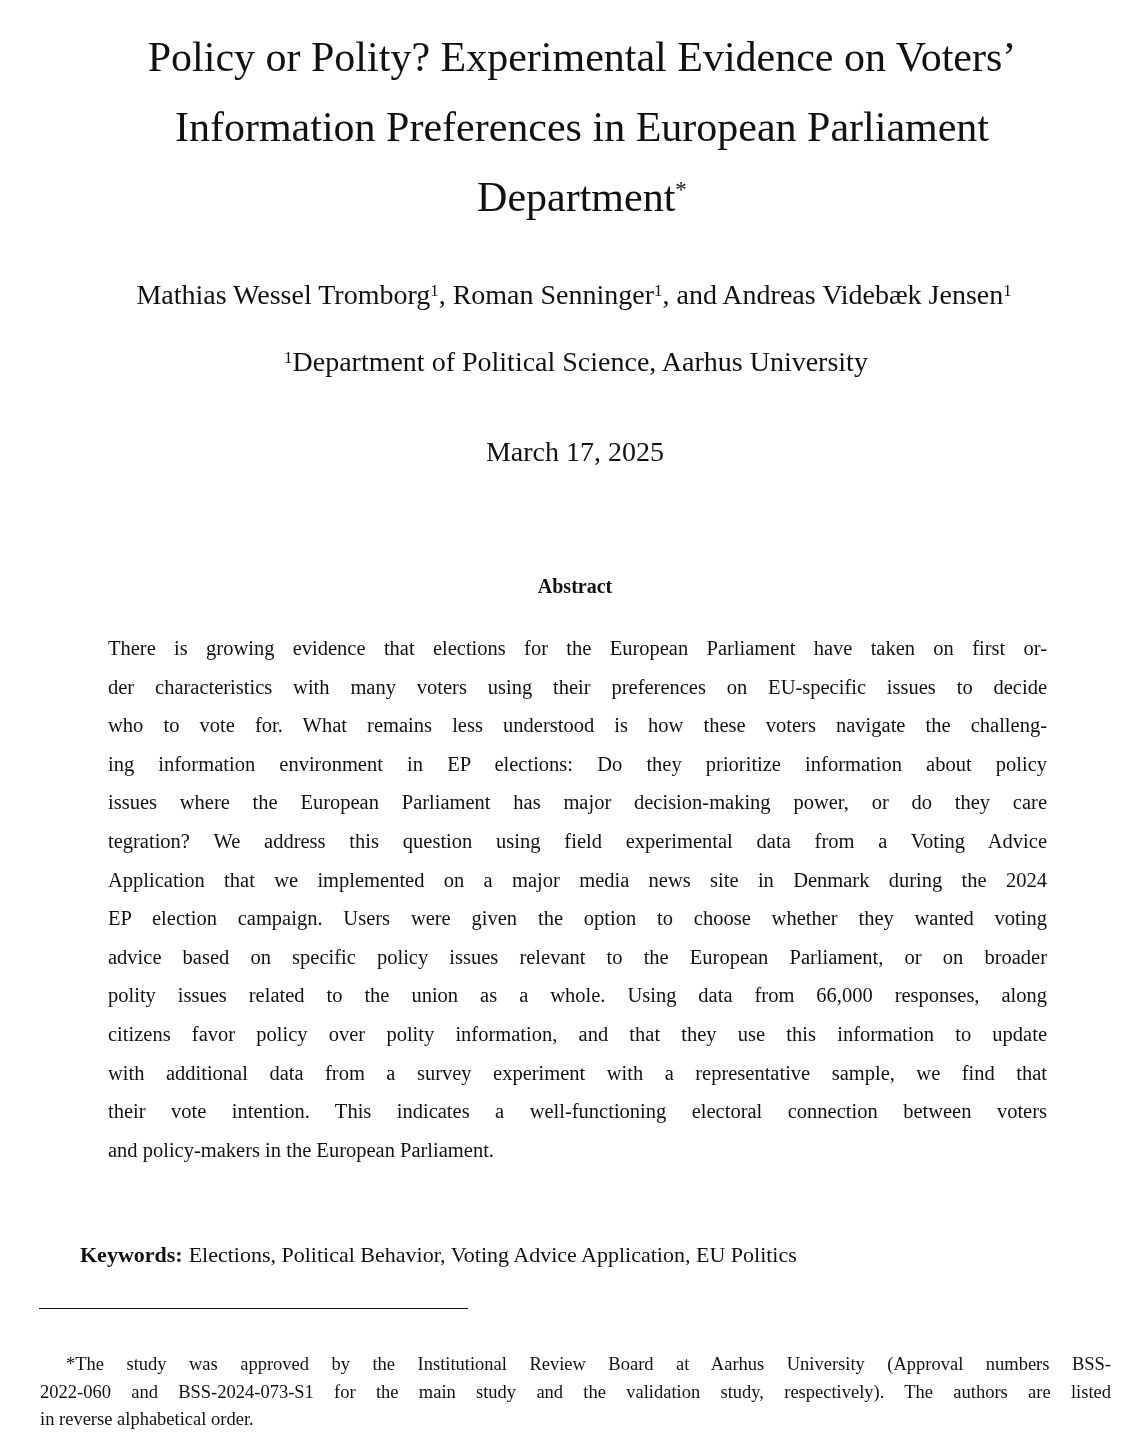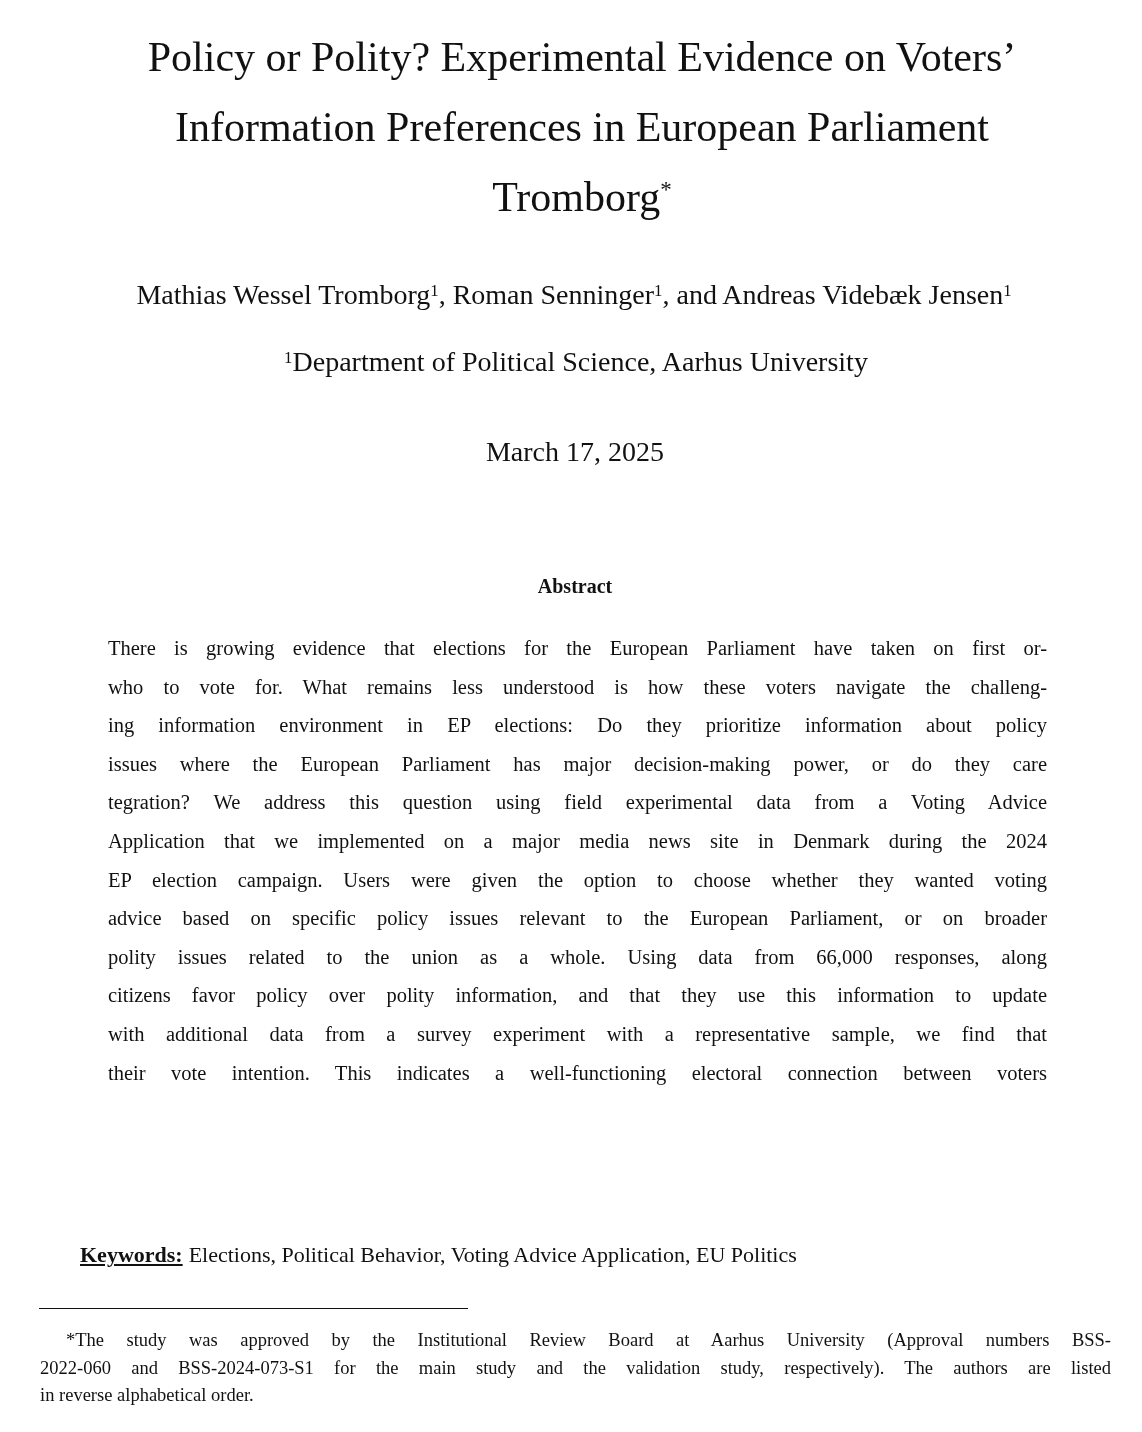--- a/index.html
+++ b/index.html
@@ -34,64 +34,66 @@
   .abstract {
     position: absolute; left: 108px; top: 629px; width: 939px;
     font-size: 20.5px; line-height: 38.6px; font-family: "Liberation Serif", serif;
   }
   .abstract .aline { display: block; text-align: justify; text-align-last: justify; white-space: nowrap; height: 38.6px; }
   .abstract .aline.last { text-align-last: left; }
   .keywords {
     position: absolute; left: 80px; top: 1237px; width: 1000px;
     font-size: 22px; line-height: 36px; font-family: "Liberation Serif", serif;
   }
-  .keywords .kw-label { font-weight: bold; margin-right: 6px; text-decoration: underline; }
+  .keywords .kw-label { font-weight: bold; margin-right: 6px; }
   .fn-rule {
     position: absolute; left: 39px; top: 1308px; width: 429px; height: 1px; background: #111;
   }
   .footnote {
     position: absolute; left: 40px; top: 1327px; width: 1071px;
     font-size: 18.5px; line-height: 27.5px; font-family: "Liberation Serif", serif;
   }
   .footnote .fline { display: block; white-space: nowrap; text-align: justify; text-align-last: justify; }
-  .footnote .fline.first { padding-left: 26px; }
+  .footnote .fline.first { padding-left: 26px; margin-top: 24px; }
   .footnote .fline.last { text-align-last: left; font-family: Liberation Serif, serif; }
 </style>
 </head>
 <body>
 
 <div class="title">
   <span class="line">Policy or Polity?  Experimental Evidence on Voters’</span>
   <span class="line">Information Preferences in European Parliament</span>
-  <span class="line"><span>Tromborg</span><sup style="font-size:55%;top:-8px;">*</sup></span>
+  <span class="line"><span>Department</span><sup style="font-size:55%;top:-8px;">*</sup></span>
 </div>
 
 <div class="authors">
   <span>Mathias Wessel Tromborg</span><sup>1</sup><span>, </span><span>Roman Senninger</span><sup>1</sup><span>, and </span><span>Andreas Videbæk Jensen</span><sup>1</sup>
 </div>
 
 <div class="affil"><sup>1</sup><span>Department of Political Science, Aarhus University</span></div>
 
 <div class="date">March 17, 2025</div>
 
 <div class="abs-head">Abstract</div>
 
 <div class="abstract">
   <span class="aline">There is growing evidence that elections for the European Parliament have taken on first or-</span>
+  <span class="aline">der characteristics with many voters using their preferences on EU-specific issues to decide</span>
   <span class="aline">who to vote for.  What remains less understood is how these voters navigate the challeng-</span>
   <span class="aline">ing information environment in EP elections:  Do they prioritize information about policy</span>
   <span class="aline">issues where the European Parliament has major decision-making power, or do they care</span>
   <span class="aline">tegration?  We address this question using field experimental data from a Voting Advice</span>
   <span class="aline">Application that we implemented on a major media news site in Denmark during the 2024</span>
   <span class="aline">EP election campaign. Users were given the option to choose whether they wanted voting</span>
   <span class="aline">advice based on specific policy issues relevant to the European Parliament, or on broader</span>
   <span class="aline">polity issues related to the union as a whole.  Using data from 66,000 responses, along</span>
   <span class="aline">citizens favor policy over polity information, and that they use this information to update</span>
   <span class="aline">with additional data from a survey experiment with a representative sample, we find that</span>
   <span class="aline">their vote intention. This indicates a well-functioning electoral connection between voters</span>
+  <span class="aline last">and policy-makers in the European Parliament.</span>
 </div>
 
 <div class="keywords">
   <span class="kw-label">Keywords:</span><span>Elections, Political Behavior, Voting Advice Application, EU Politics</span>
 </div>
 
 <div class="fn-rule"></div>
 
 <div class="footnote">
   <span class="fline first">*The study was approved by the Institutional Review Board at Aarhus University (Approval numbers BSS-</span>

